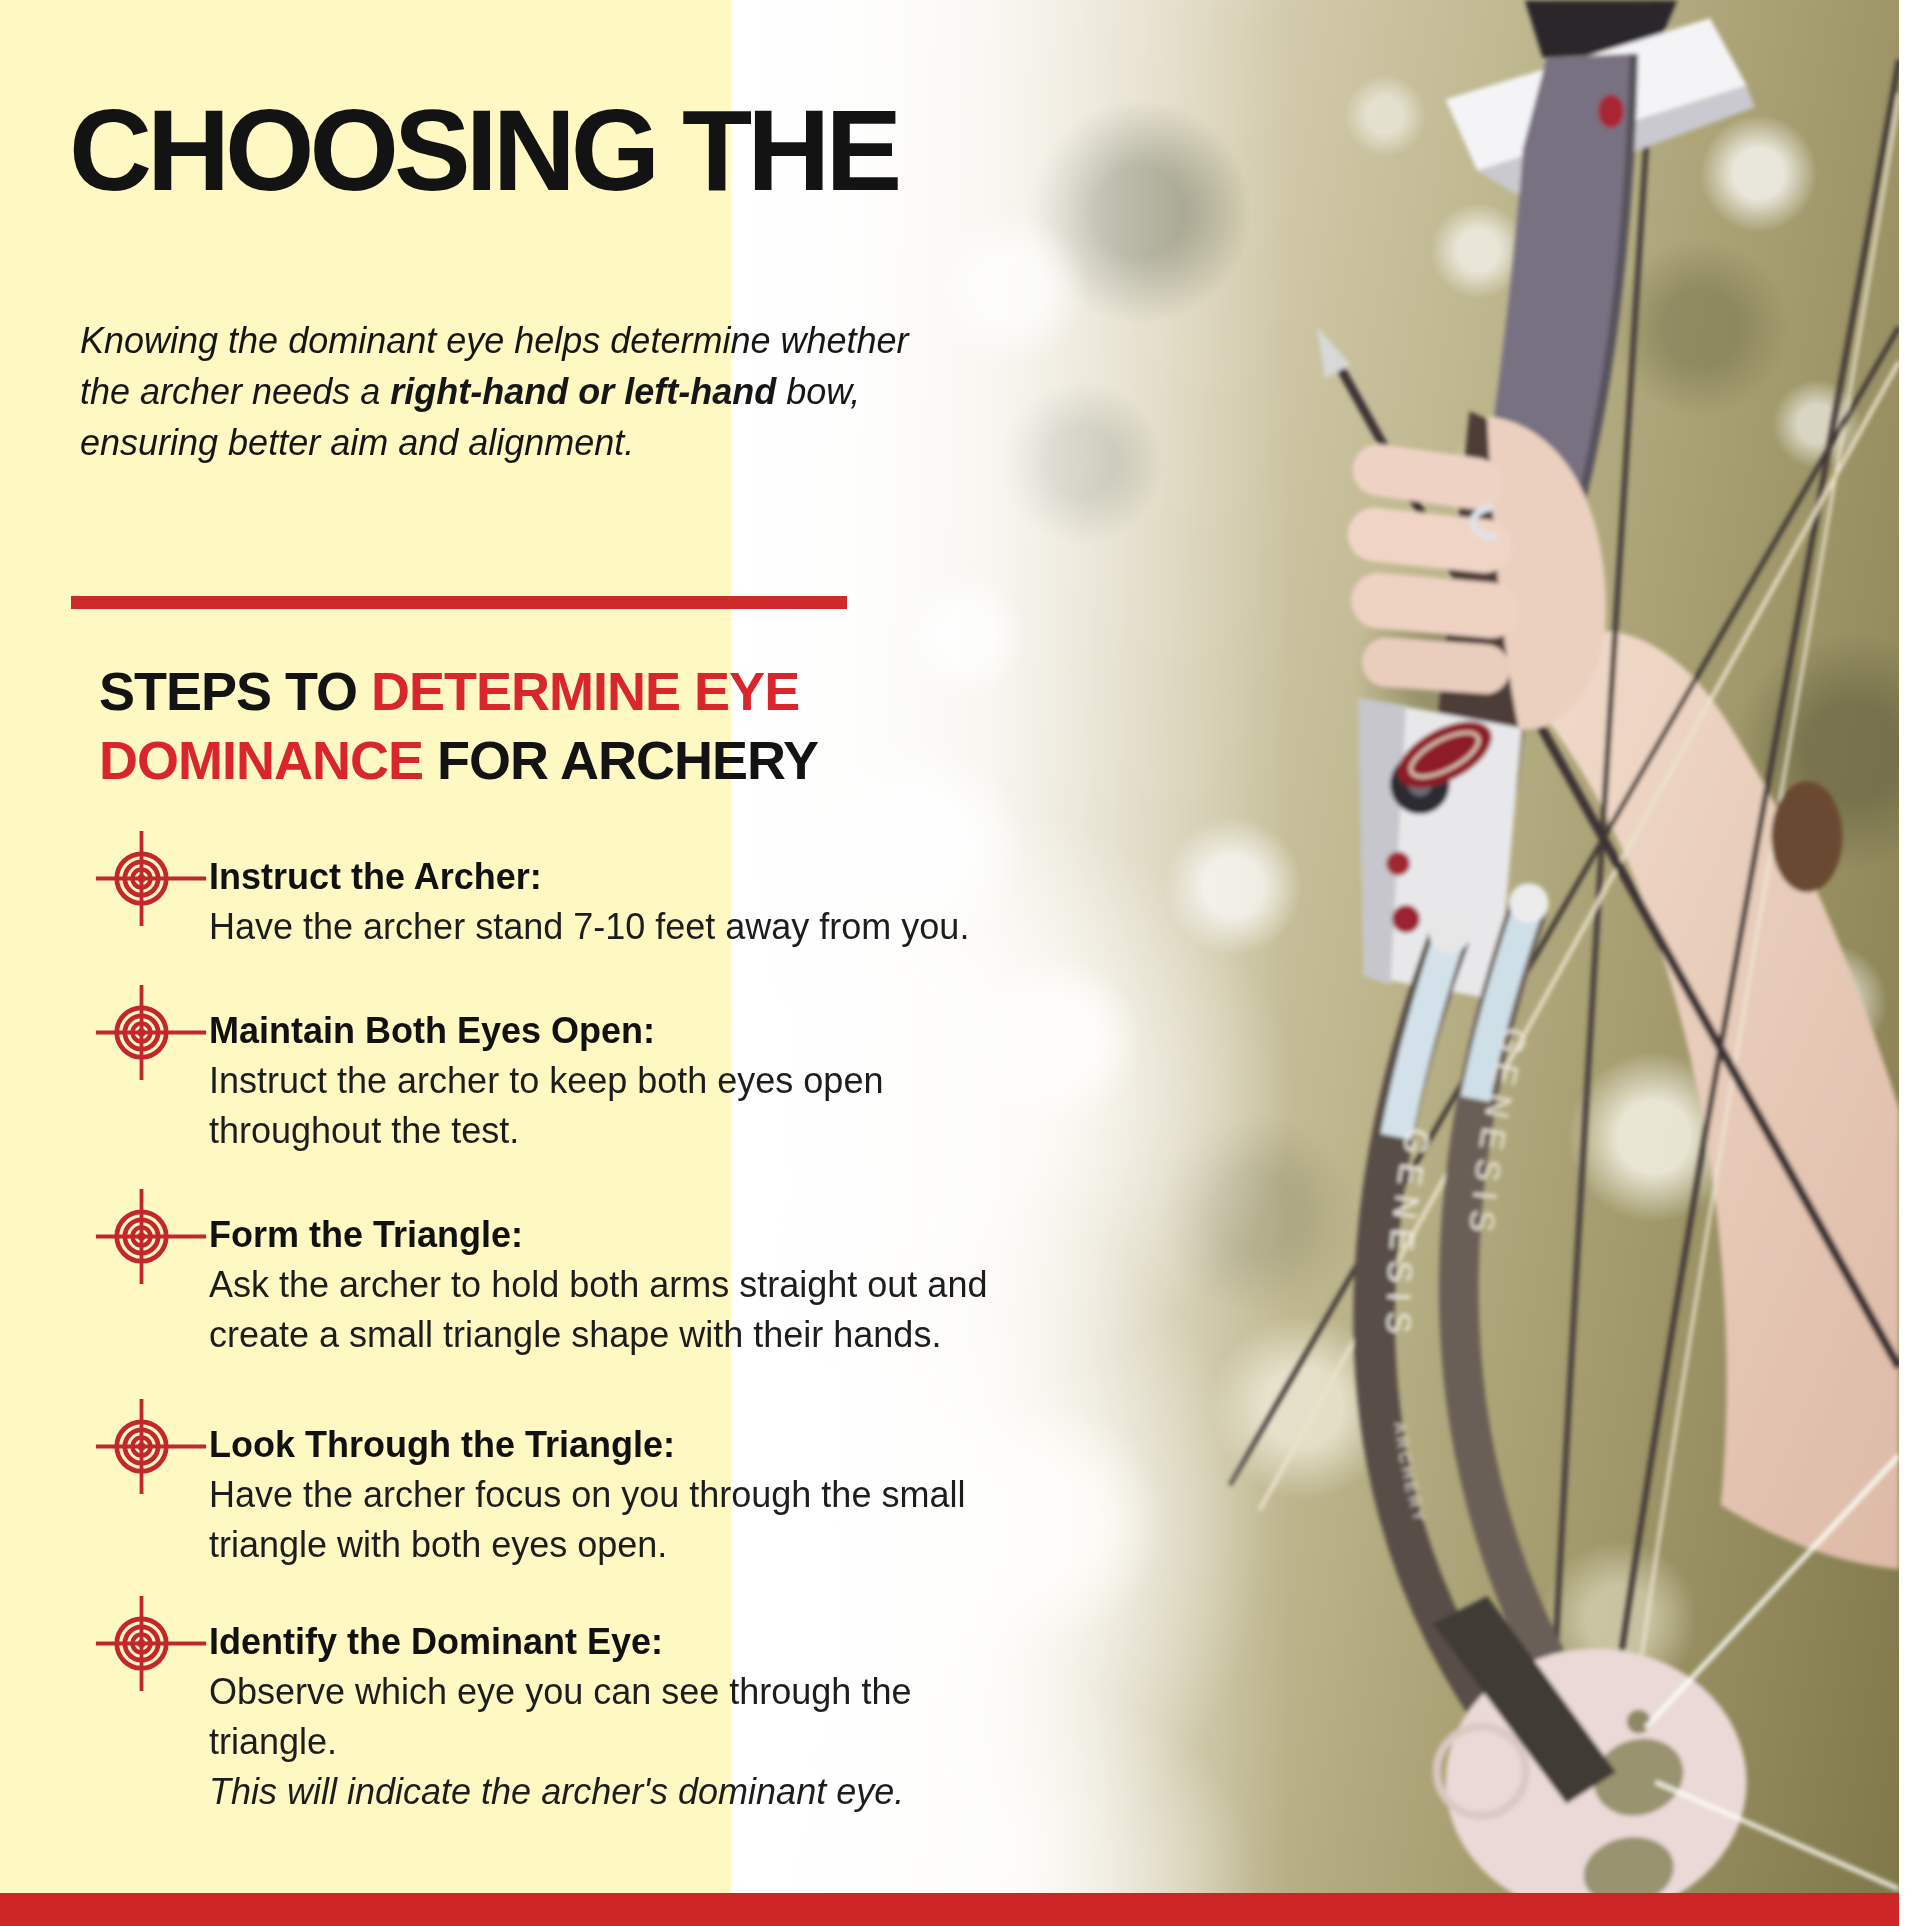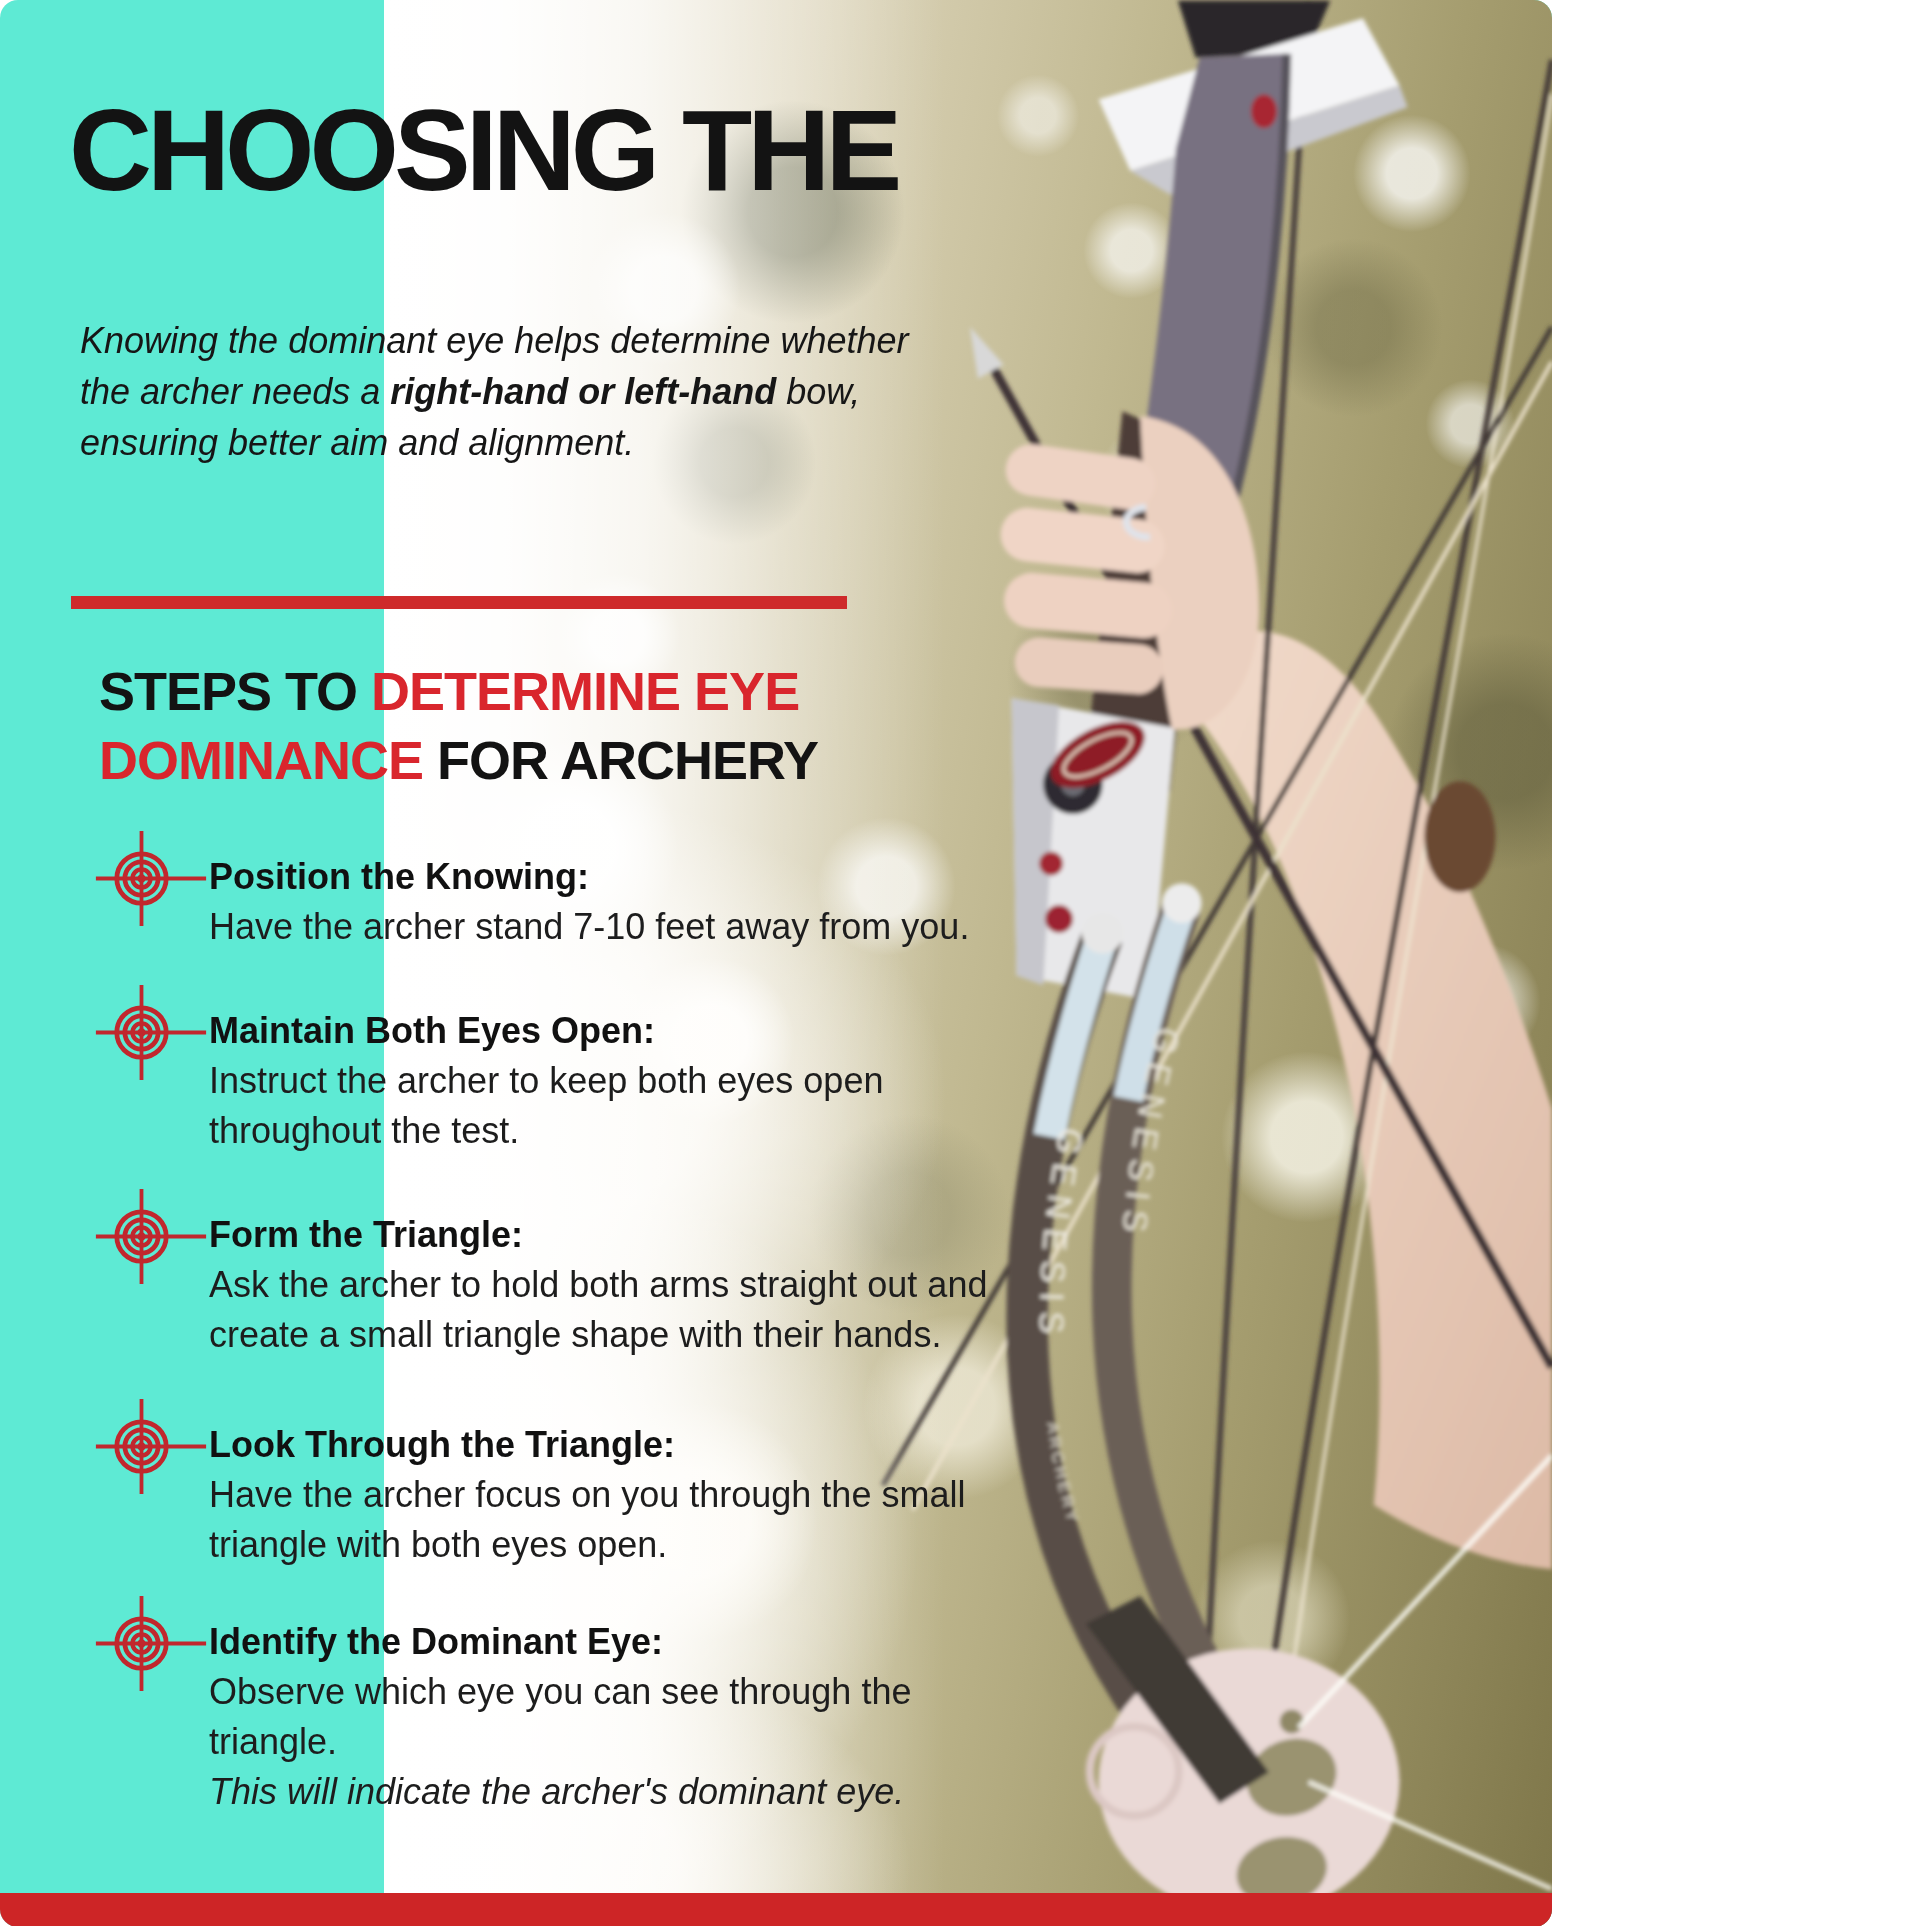--- a/index.html
+++ b/index.html
@@ -1,18 +1,18 @@
 <!DOCTYPE html>
 <html><head>
 <meta charset="utf-8">
 <style>
   html,body{margin:0;padding:0;background:#fff;}
   .canvas{
-    position:relative;width:1552px;height:1927px;overflow:hidden;background:#5eead4;
-    font-family:"Liberation Sans", sans-serif;color:#141414;border-radius:18px;
+    position:relative;width:1899px;height:1927px;overflow:hidden;background:#fef9c3;
+    font-family:"Liberation Sans", sans-serif;color:#141414;
   }
   
   .photo{
     position:absolute;top:0;right:0;width:1168px;height:1927px;
     background:
       radial-gradient(circle 149px at 16% 44%, rgba(255,255,255,.95) 30%, rgba(255,255,255,0) 72%),
       radial-gradient(circle 119px at 28% 54%, rgba(255,255,255,.9) 30%, rgba(255,255,255,0) 70%),
       radial-gradient(circle 109px at 24% 15%, rgba(255,255,255,.7) 30%, rgba(255,255,255,0) 70%),
       radial-gradient(circle 89px at 20% 33%, rgba(255,255,255,.8) 30%, rgba(255,255,255,0) 70%),
       radial-gradient(circle 99px at 43% 46%, rgba(255,255,255,.7) 30%, rgba(255,255,255,0) 70%),
@@ -201,21 +201,21 @@
           <g stroke="#c1272d" fill="none">
             <line x1="50" y1="0" x2="50" y2="100" stroke-width="4"></line>
             <line x1="2" y1="50" x2="118" y2="50" stroke-width="4"></line>
             <circle cx="50" cy="50" r="26" stroke-width="5"></circle>
             <circle cx="50" cy="50" r="17.5" stroke-width="5"></circle>
             <circle cx="50" cy="50" r="9.5" stroke-width="4.5"></circle>
             <circle cx="50" cy="50" r="3" stroke-width="3"></circle>
           </g>
         </svg>
         <div class="step-text">
-          <div class="step-title">Position the Knowing:</div>
+          <div class="step-title">Instruct the Archer:</div>
           <div class="step-body">Have the archer stand 7-10 feet away from you.</div>
         </div>
       </div>
 
       <div class="step">
         <svg class="target" viewBox="0 0 100 100">
           <g stroke="#c1272d" fill="none">
             <line x1="50" y1="0" x2="50" y2="100" stroke-width="4"></line>
             <line x1="2" y1="50" x2="118" y2="50" stroke-width="4"></line>
             <circle cx="50" cy="50" r="26" stroke-width="5"></circle>

